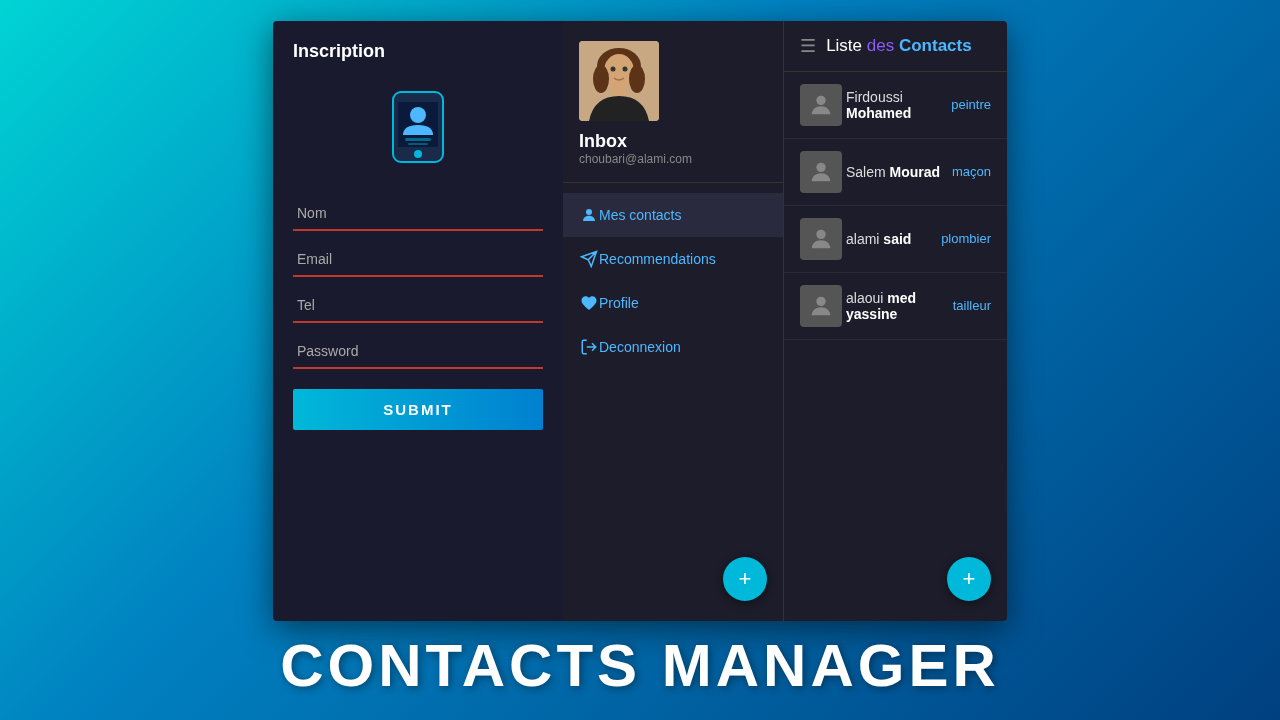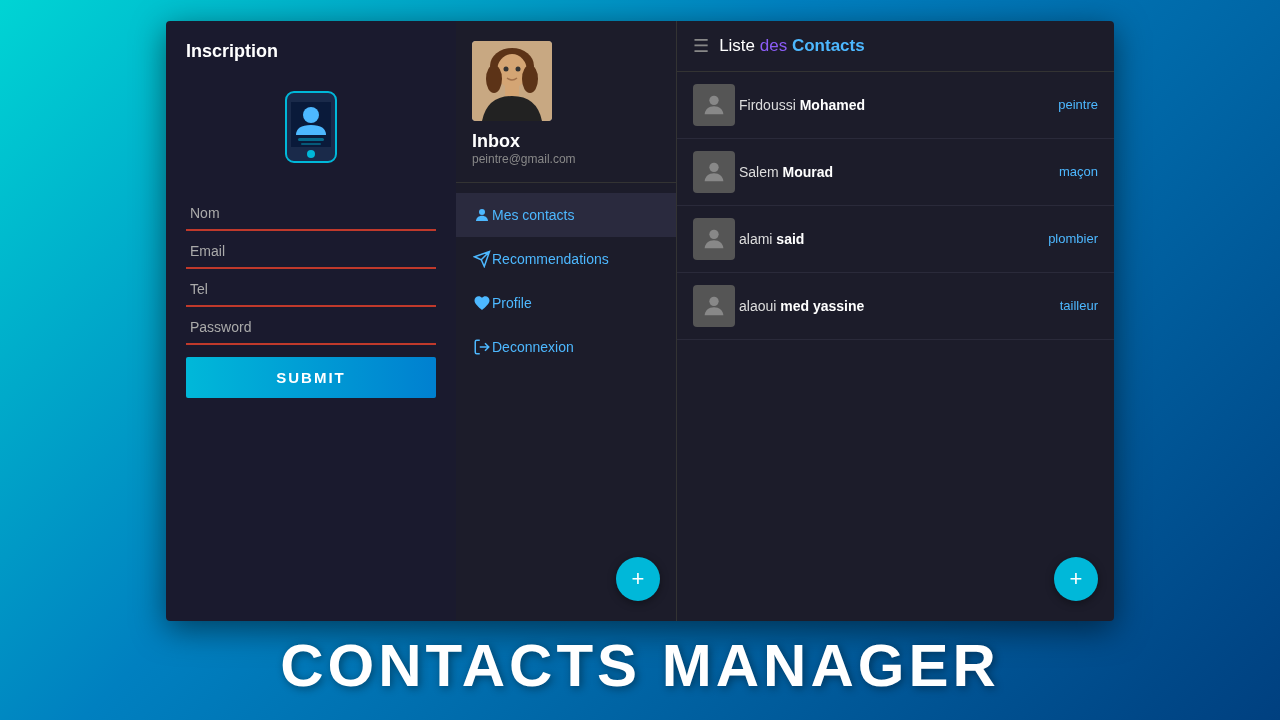--- a/index.html
+++ b/index.html
@@ -10,21 +10,21 @@
       font-family: 'Segoe UI', Arial, sans-serif;
       background: linear-gradient(135deg, #00d4d4 0%, #0080c0 40%, #0060a0 70%, #004080 100%);
       display: flex;
       flex-direction: column;
       align-items: center;
       justify-content: center;
     }
 
     .main-container {
       display: flex;
-      width: 948px;
+      width: 734px;
       height: 600px;
       border-radius: 4px;
       overflow: hidden;
       box-shadow: 0 8px 32px rgba(0,0,0,0.5);
     }
 
     
     .inscription-panel {
       width: 290px;
       background: #1a1a2e;
@@ -52,21 +52,21 @@
       justify-content: center;
     }
 
     .phone-svg {
       width: 80px;
       height: 80px;
     }
 
     .form-group {
       width: 100%;
-      margin-bottom: 4px;
+      margin-bottom: 12px;
     }
 
     .form-input {
       width: 100%;
       background: transparent;
       border: none;
       border-bottom: 2px solid #c0392b;
       color: #aaa;
       font-size: 14px;
       padding: 8px 4px;
@@ -344,21 +344,21 @@
 
           <path d="M10 80 Q15 55 40 55 Q65 55 70 80 Z" fill="#222"></path>
 
           <ellipse cx="34" cy="28" rx="2.5" ry="2.5" fill="#333"></ellipse>
           <ellipse cx="46" cy="28" rx="2.5" ry="2.5" fill="#333"></ellipse>
 
           <path d="M35 37 Q40 41 45 37" stroke="#a0704a" stroke-width="1.5" fill="none"></path>
         </svg>
       </div>
       <div class="inbox-name">Inbox</div>
-      <div class="inbox-email">peintre@gmail.com</div>
+      <div class="inbox-email">choubari@alami.com</div>
     </div>
 
     <ul class="menu-list">
       <li class="menu-item active">
         <span class="menu-icon">
           <svg width="18" height="18" viewBox="0 0 24 24" fill="#4db8ff">
               <circle cx="12" cy="8" r="4"></circle>
               <path d="M4 20c0-4 3.6-7 8-7s8 3 8 7" fill="#4db8ff"></path>
             </svg>
         </span>

